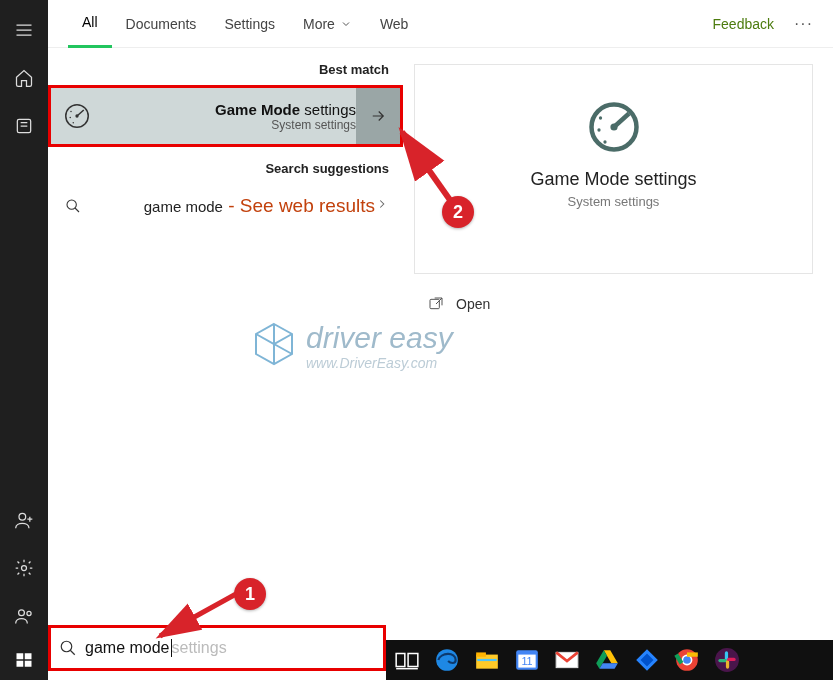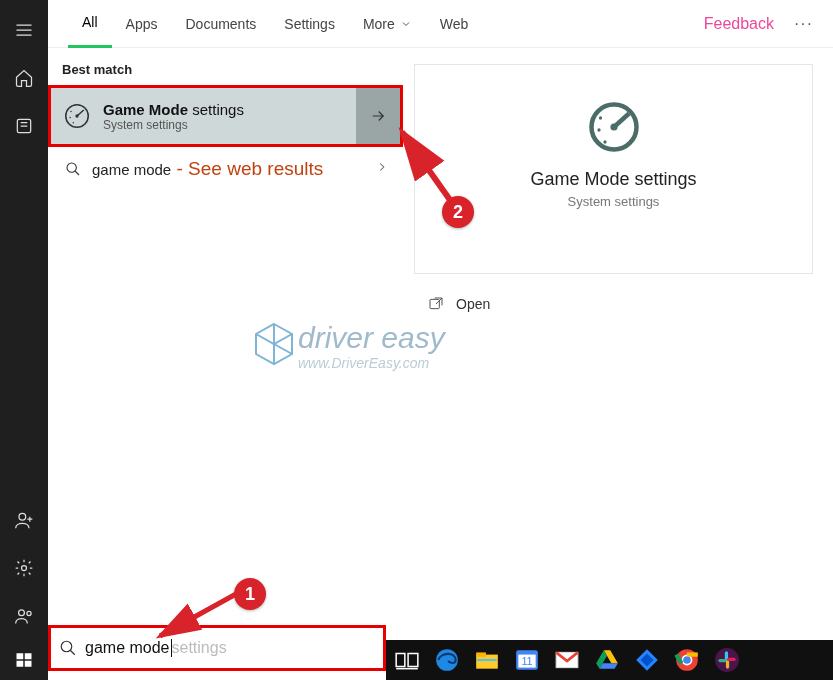--- a/index.html
+++ b/index.html
@@ -18,27 +18,28 @@
   
   .tabs {
     position: absolute; left: 48px; top: 0; right: 0; height: 48px;
     border-bottom: 1px solid #eee; display: flex; align-items: center;
     padding: 0 20px 0 20px; font-size: 14px; color: #444;
   }
   .tabs .tab { padding: 0 14px; height: 48px; display: flex; align-items:center; cursor:default; }
   .tabs .tab.active { color: #000; border-bottom: 3px solid #22c55e; font-weight:400;}
   .tabs .tab.more svg { width:12px; height:12px; margin-left:5px; stroke:#555; fill:none; stroke-width:2;}
   .tabs .sp { flex:1; }
-  .tabs .feedback { color:#ec4899; font-size:16px; }
+  .tabs .feedback { color:#4d7c0f; font-size:14px; }
   .tabs .dots { margin-left:20px; color:#555; font-size:16px; letter-spacing:1px;}
 
   
   .panel {
     position: absolute; left: 48px; top: 48px; width: 355px; height: 582px;
     background: #fff;
+    text-align: right;
   }
   .section-label { font-size: 13px; font-weight: 600; color: #222; padding: 14px 14px 8px 14px; }
   .best-match {
     display: flex; align-items: center; background: #cfd8d8; height: 62px;
     border: 3px solid #e80000; margin: 0 0 0 0;
   }
   .best-match .icon-wrap { width: 52px; display:flex; align-items:center; justify-content:center; }
   .gauge { width:30px; height:30px; }
   .gauge circle.outer { fill:none; stroke:#333; stroke-width:2; }
   .gauge .needle { stroke:#333; stroke-width:2; }
@@ -73,21 +74,21 @@
     display:flex; align-items:center; padding-left:14px; font-size:14px; color:#333;
   }
   .open-row svg { width:16px; height:16px; stroke:#555; fill:none; stroke-width:1.5; margin-right:12px;}
 
   
   .watermark {
     position:absolute; left: 250px; top: 320px; display:flex; align-items:center;
     color:#b8c9d3; font-style:italic;
   }
   .watermark .cube svg { width:48px; height:48px; stroke:#7fb5d6; fill:none; stroke-width:2;}
-  .watermark .wt { }
+  .watermark .wt { margin-left:8px;}
   .watermark .wt .l1 { font-size:30px; color:#9fbacb; }
   .watermark .wt .l2 { font-size:14px; color:#bcccd6;font-style:italic; }
 
   
   .searchbox {
     position:absolute; left:48px; top:625px; width:338px; height:46px;
     border:3px solid #e80000; display:flex; align-items:center; padding:0 8px;
     background:#fff;
   }
   .searchbox svg { width:18px; height:18px; stroke:#333; fill:none; stroke-width:1.6; margin-right:8px;}
@@ -156,21 +157,20 @@
     <svg viewBox="0 0 24 24">
         <circle cx="9" cy="8" r="3.5"></circle>
         <path d="M2 21c0-4 3.5-6 7-6s7 2 7 6"></path>
         <circle cx="18" cy="9" r="2.5"></circle>
       </svg>
   </div>
 </div>
 
 <div class="tabs">
   <div class="tab active">All</div>
-  <div class="tab">Apps</div>
   <div class="tab">Documents</div>
   <div class="tab">Settings</div>
   <div class="tab more">
     <span>More</span>
     <svg viewBox="0 0 24 24">
         <path d="M6 9l6 6 6-6"></path>
       </svg>
   </div>
   <div class="tab">Web</div>
   <div class="sp"></div>
@@ -197,20 +197,21 @@
       </div>
       <div class="sub">System settings</div>
     </div>
     <div class="arrow-box">
       <svg viewBox="0 0 24 24">
           <path d="M5 12h14M13 6l6 6-6 6"></path>
         </svg>
     </div>
   </div>
 
+  <div class="section-label">Search suggestions</div>
   <div class="suggest-row">
     <div class="sicon">
       <svg viewBox="0 0 24 24">
           <circle cx="10" cy="10" r="7"></circle>
           <path d="M21 21l-6-6"></path>
         </svg>
     </div>
     <div class="stext">
       <span>game mode</span><span class="hint"> - See web results</span>
     </div>

